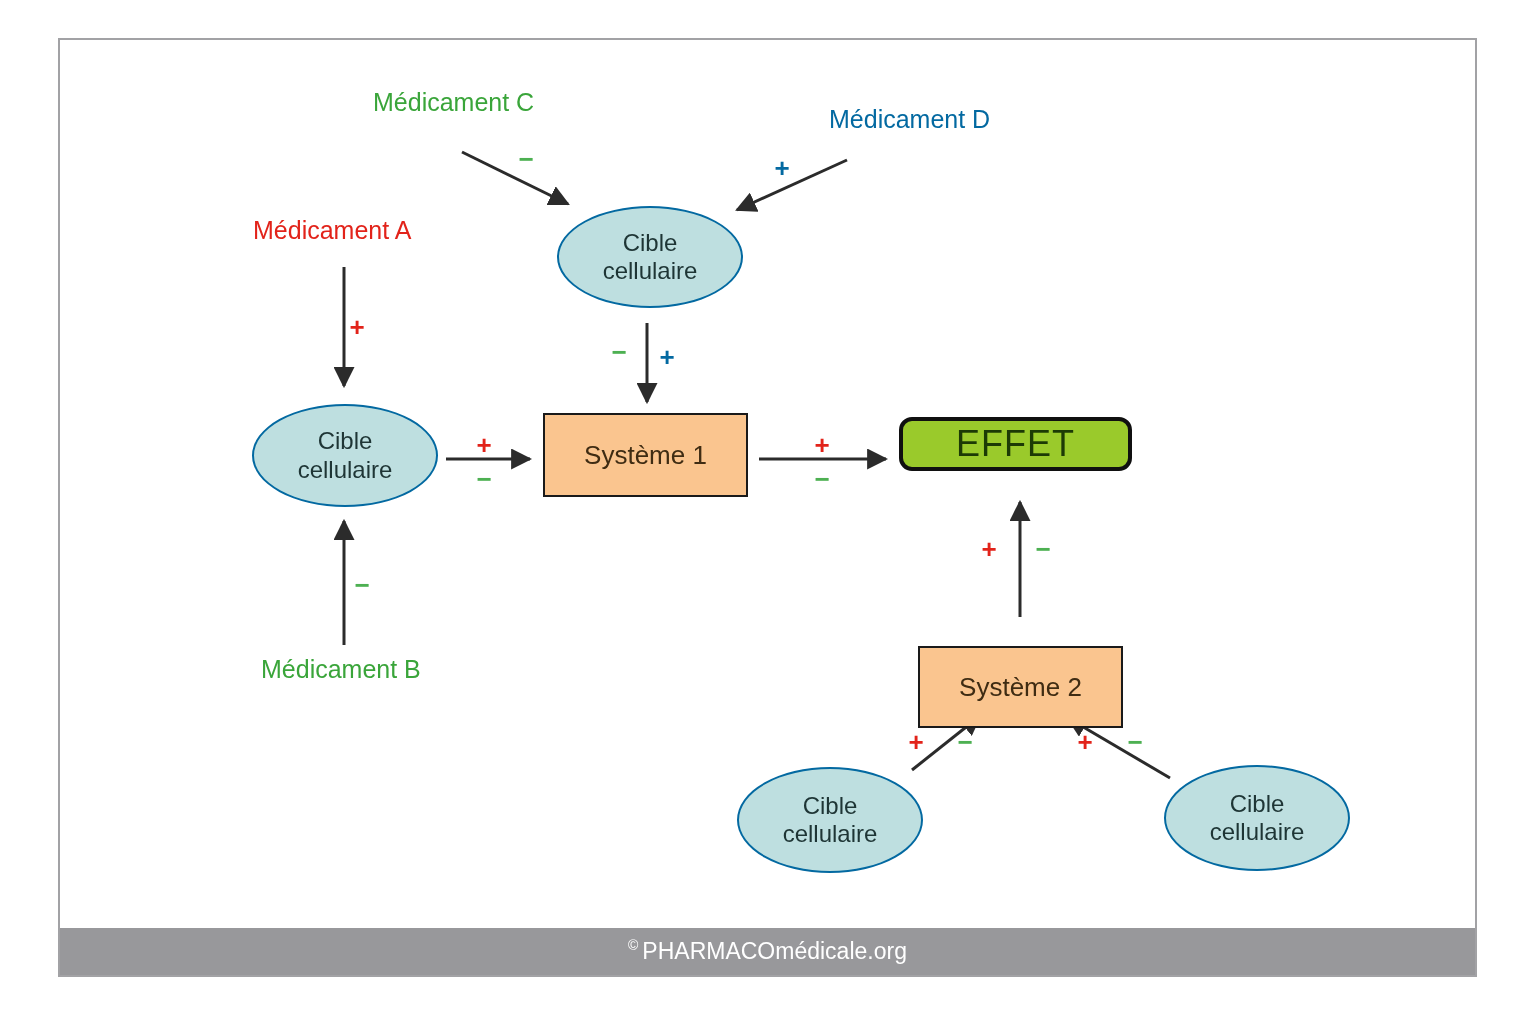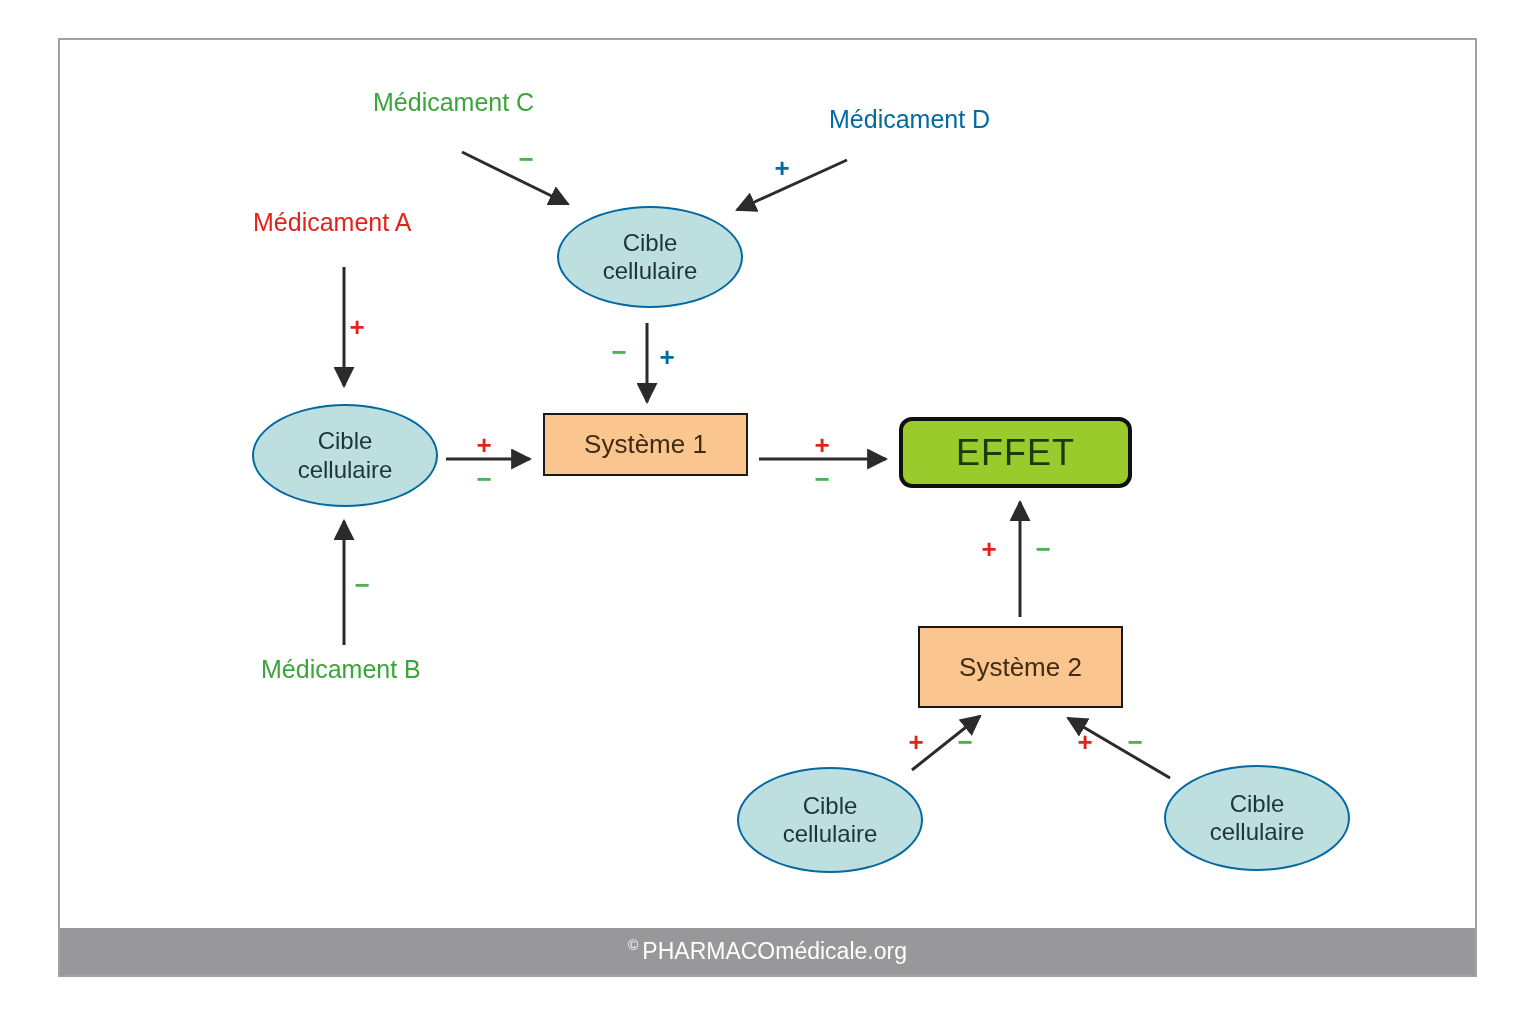--- a/index.html
+++ b/index.html
@@ -115,44 +115,44 @@
   <line x1="446" y1="459" x2="530" y2="459" stroke="#2b2b2b" stroke-width="3" marker-end="url(#ah)"></line>
   <line x1="647" y1="323" x2="647" y2="402" stroke="#2b2b2b" stroke-width="3" marker-end="url(#ah)"></line>
   <line x1="759" y1="459" x2="886" y2="459" stroke="#2b2b2b" stroke-width="3" marker-end="url(#ah)"></line>
   <line x1="1020" y1="617" x2="1020" y2="502" stroke="#2b2b2b" stroke-width="3" marker-end="url(#ah)"></line>
   <line x1="912" y1="770" x2="980" y2="716" stroke="#2b2b2b" stroke-width="3" marker-end="url(#ah)"></line>
   <line x1="1170" y1="778" x2="1068" y2="718" stroke="#2b2b2b" stroke-width="3" marker-end="url(#ah)"></line>
 </svg>
 
 <div class="druglabel green" style="left:357px; top:88px;margin-left:16px;">Médicament C</div>
 <div class="druglabel purple" style="left:829px; top:99px;">Médicament D</div>
-<div class="druglabel red" style="left:253px; top:208px;">Médicament A</div>
+<div class="druglabel red" style="left:253px; top:216px;">Médicament A</div>
 <div class="druglabel green" style="left:261px; top:655px;text-align:right;">Médicament B</div>
 
 <div class="node ellipse" style="left:557px; top:206px; width:186px; height:102px;">
   <span>Cible</span>
   <span>cellulaire</span>
 </div>
 <div class="node ellipse" style="left:252px; top:404px; width:186px; height:103px;">
   <span>Cible</span>
   <span>cellulaire</span>
 </div>
 <div class="node ellipse" style="left:737px; top:767px; width:186px; height:106px;">
   <span>Cible</span>
   <span>cellulaire</span>
 </div>
 <div class="node ellipse" style="left:1164px; top:765px; width:186px; height:106px;">
   <span>Cible</span>
   <span>cellulaire</span>
 </div>
 
-<div class="node sysbox" style="left:543px; top:413px; width:205px; height:63px;">Système 1</div>
-<div class="node sysbox" style="left:918px; top:626px; width:205px; height:82px;">Système 2</div>
+<div class="node sysbox" style="left:543px; top:413px; width:205px; height:84px;">Système 1</div>
+<div class="node sysbox" style="left:918px; top:646px; width:205px; height:82px;">Système 2</div>
 
-<div class="node effectbox" style="left:899px; top:417px; width:233px; height:71px;">EFFET</div>
+<div class="node effectbox" style="left:899px; top:417px; width:233px; height:54px;">EFFET</div>
 
 <span class="sign sign-green" style="left:526px; top:159px;">−</span>
 <span class="sign purple" style="left:782px; top:162px;">+</span>
 <span class="sign red" style="left:357px; top:327px;">+</span>
 <span class="sign sign-green" style="left:362px; top:585px;">−</span>
 
 <span class="sign sign-green" style="left:619px; top:352px;">−</span>
 <span class="sign purple" style="left:667px; top:351px;">+</span>
 
 <span class="sign red" style="left:484px; top:445px;">+</span>

